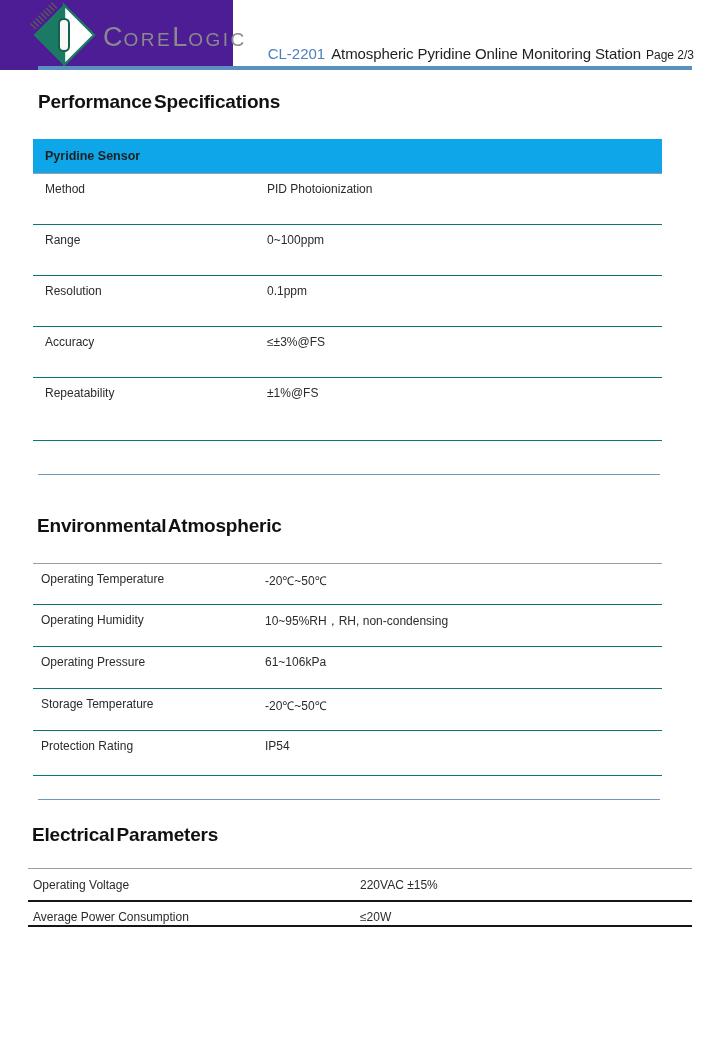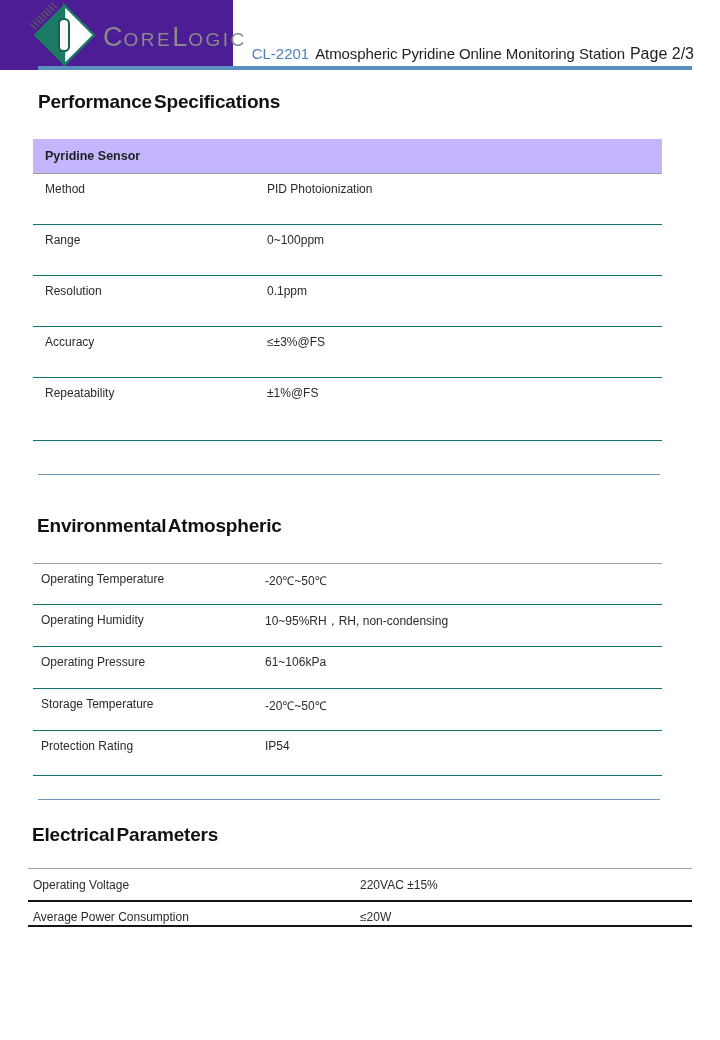--- a/index.html
+++ b/index.html
@@ -9,35 +9,35 @@
   }
   
   .logo-box{position:absolute;left:0;top:0;width:233px;height:70px;background:#4c1d95;display:flex;align-items:center;}
   .logo-mark{margin-left:24px;flex:none;}
   .wordmark{margin-left:7px;color:#8a8a8a;white-space:nowrap;transform:translateY(2px);}
   .wordmark .big{font-size:27px;letter-spacing:1px;}
   .wordmark .small{font-size:19px;letter-spacing:2.5px;}
   .doc-title{position:absolute;top:45px;right:26px;white-space:nowrap;font-size:15px;color:#1f1f1f;}
   .doc-title .model{color:#4d7ebd;margin-right:6px;}
   .doc-title .prod{letter-spacing:-0.1px;}
-  .doc-title .pageno{font-size:16px;margin-left:5px;}
+  .doc-title .pageno{font-size:12px;margin-left:5px;}
   .rule-blue{position:absolute;left:38px;top:66px;width:654px;height:4px;background:#5a8fc0;}
   
   .h{position:absolute;margin:0;font-size:19px;font-weight:bold;color:#111;letter-spacing:-0.2px;word-spacing:-3px;}
   .h-perf{left:38px;top:91px;}
   .h-env{left:37px;top:515px;}
   .h-elec{left:32px;top:824px;}
   
   .table{position:absolute;left:33px;width:629px;font-size:12px;color:#2b2b2b;}
   .trow{display:flex;box-sizing:border-box;border-bottom:1px solid #0f766e;padding-top:8px;}
   .lbl{flex:none;}
   .val{flex:1;}
   
   .t1{top:139px;}
-  .t1-header{height:34px;line-height:34px;background:#c4b5fd;font-weight:bold;font-size:12.5px;color:#1f1f1f;padding-left:12px;border-bottom:1px solid #9e9e9e;}
+  .t1-header{height:34px;line-height:34px;background:#0ea5e9;font-weight:bold;font-size:12.5px;color:#1f1f1f;padding-left:12px;border-bottom:1px solid #9e9e9e;}
   .t1 .trow{padding-left:12px;height:51px;}
   .t1 .trow.tall{height:63px;}
   .t1 .lbl{width:222px;}
   
   .t2{top:563px;border-top:1px solid #9e9e9e;}
   .t2 .trow{padding-left:8px;height:41px;}
   .t2 .trow.r2{height:42px;}
   .t2 .trow.last{height:45px;}
   .t2 .lbl{width:224px;}
   

